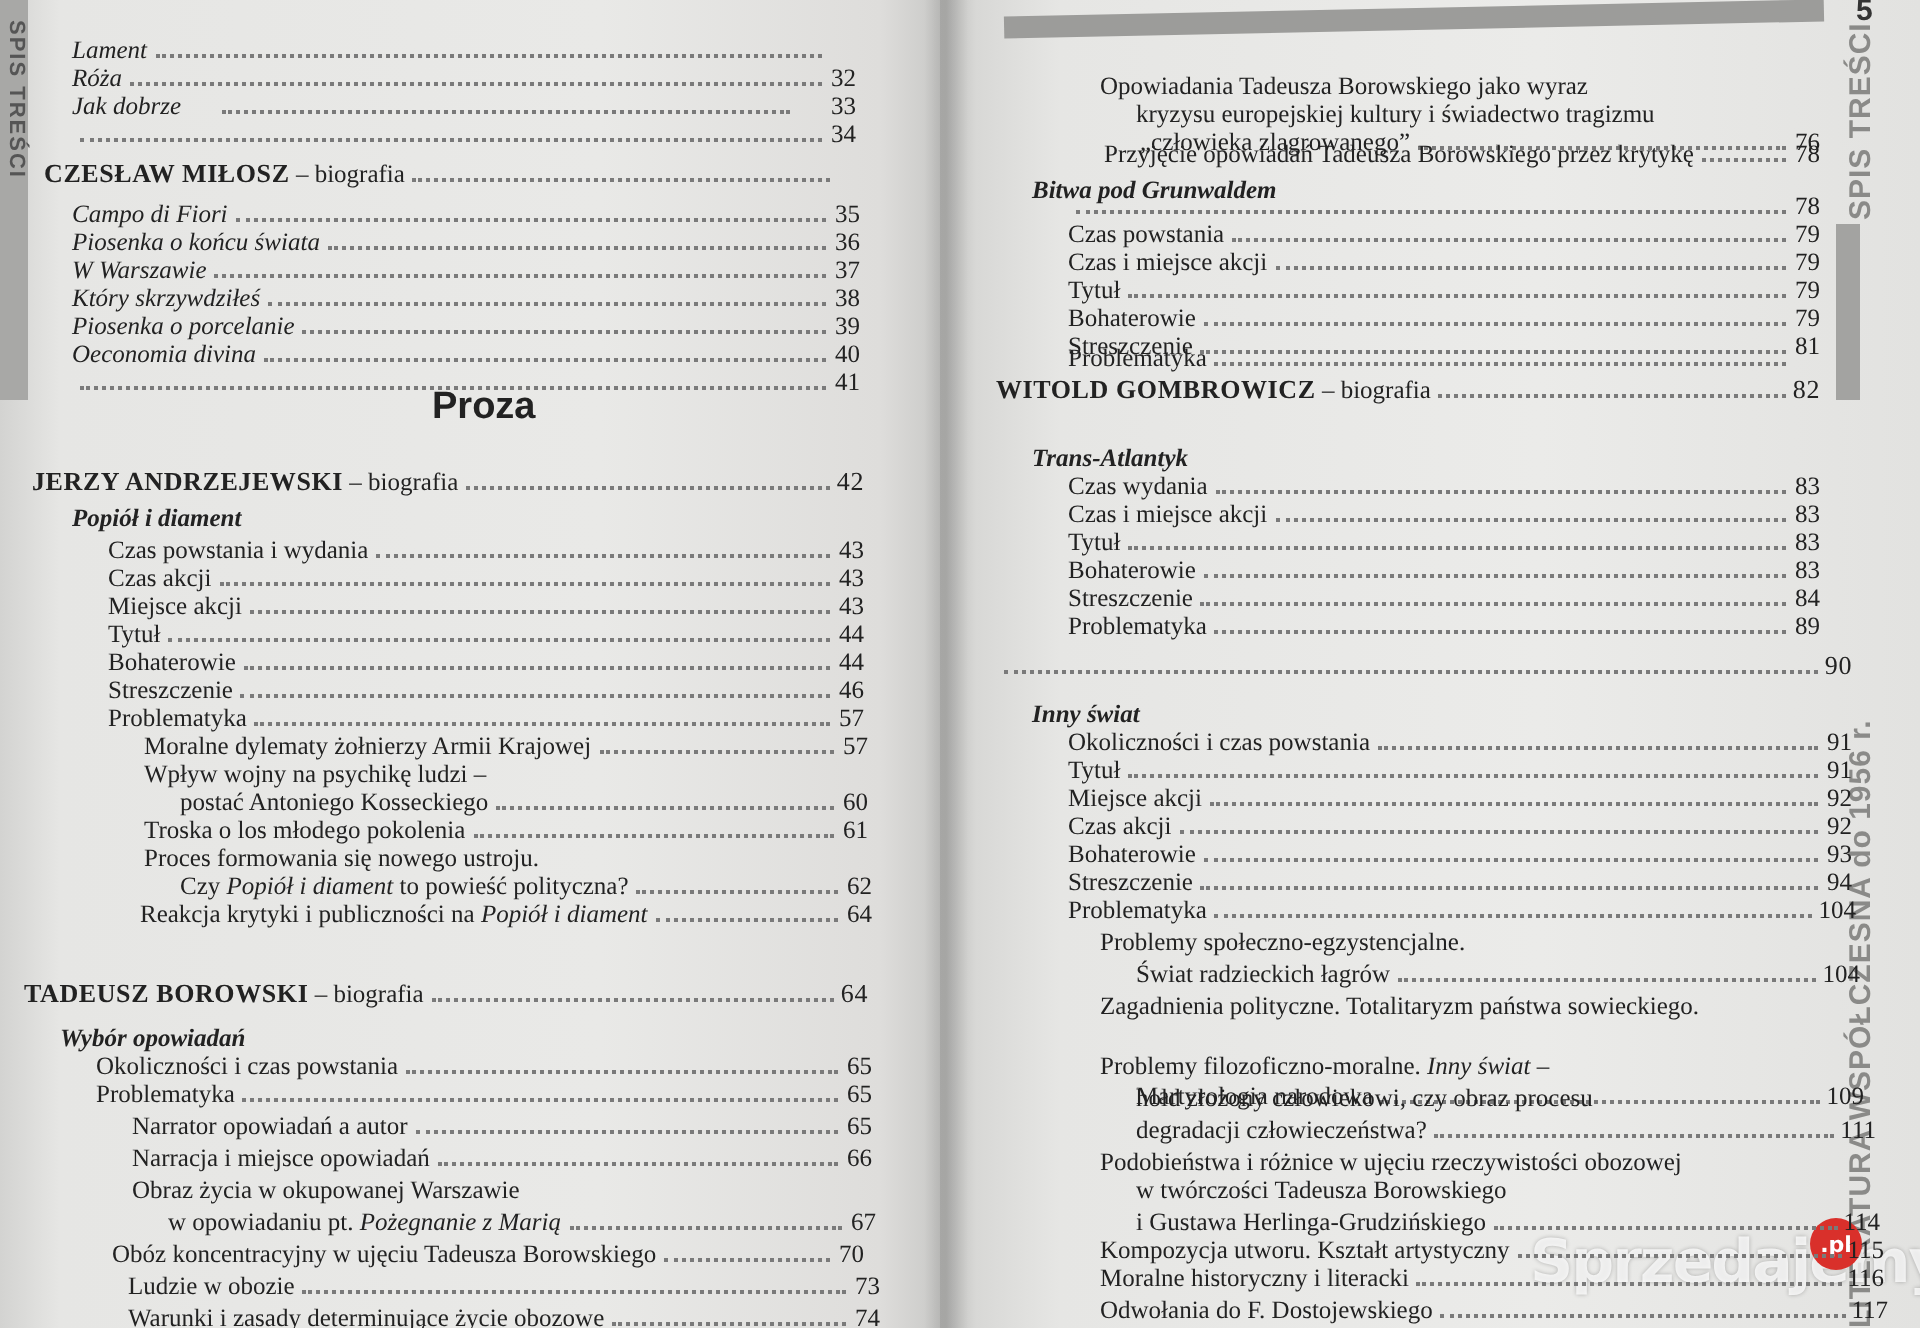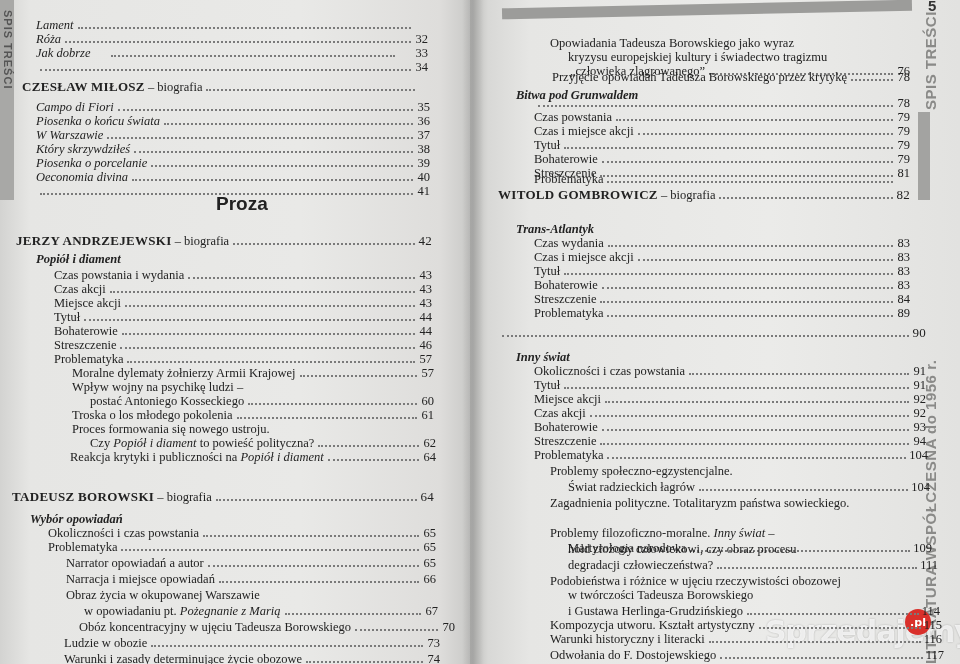--- a/index.html
+++ b/index.html
@@ -269,21 +269,21 @@
 <div class="row nodots" style="left: 66px; top: 588px; width: 370px;">
     <span class="t">Obraz życia w okupowanej Warszawie</span>
     <span class="dots"></span>
     <span class="p"></span>
   </div>
 <div class="row" style="left: 84px; top: 604px; width: 354px;">
     <span class="t"><span>w opowiadaniu pt. </span><span class="it">Pożegnanie z Marią</span><span></span></span>
     <span class="dots"></span>
     <span class="p">67</span>
   </div>
-<div class="row" style="left: 79px; top: 620px; width: 376px;">
+<div class="row" style="left: 56px; top: 620px; width: 376px;">
     <span class="t">Obóz koncentracyjny w ujęciu Tadeusza Borowskiego</span>
     <span class="dots"></span>
     <span class="p">70</span>
   </div>
 <div class="row" style="left: 64px; top: 636px; width: 376px;">
     <span class="t">Ludzie w obozie</span>
     <span class="dots"></span>
     <span class="p">73</span>
   </div>
 <div class="row" style="left: 64px; top: 652px; width: 376px;">
@@ -475,21 +475,21 @@
     <span class="t">i Gustawa Herlinga-Grudzińskiego</span>
     <span class="dots"></span>
     <span class="p">114</span>
   </div>
 <div class="row" style="left: 550px; top: 618px; width: 392px;">
     <span class="t">Kompozycja utworu. Kształt artystyczny</span>
     <span class="dots"></span>
     <span class="p">115</span>
   </div>
 <div class="row" style="left: 550px; top: 632px; width: 392px;">
-    <span class="t">Warunki historyczny i literacki</span>
+    <span class="t">Moralne historyczny i literacki</span>
     <span class="dots"></span>
     <span class="p">116</span>
   </div>
 <div class="row" style="left: 550px; top: 648px; width: 394px;">
     <span class="t">Odwołania do F. Dostojewskiego</span>
     <span class="dots"></span>
     <span class="p">117</span>
   </div>
 <div class="row author" style="left: 22px; top: 80px; width: 410px;">
     <span class="t"><span>CZESŁAW MIŁOSZ</span><span class="bio"> – biografia</span></span>

